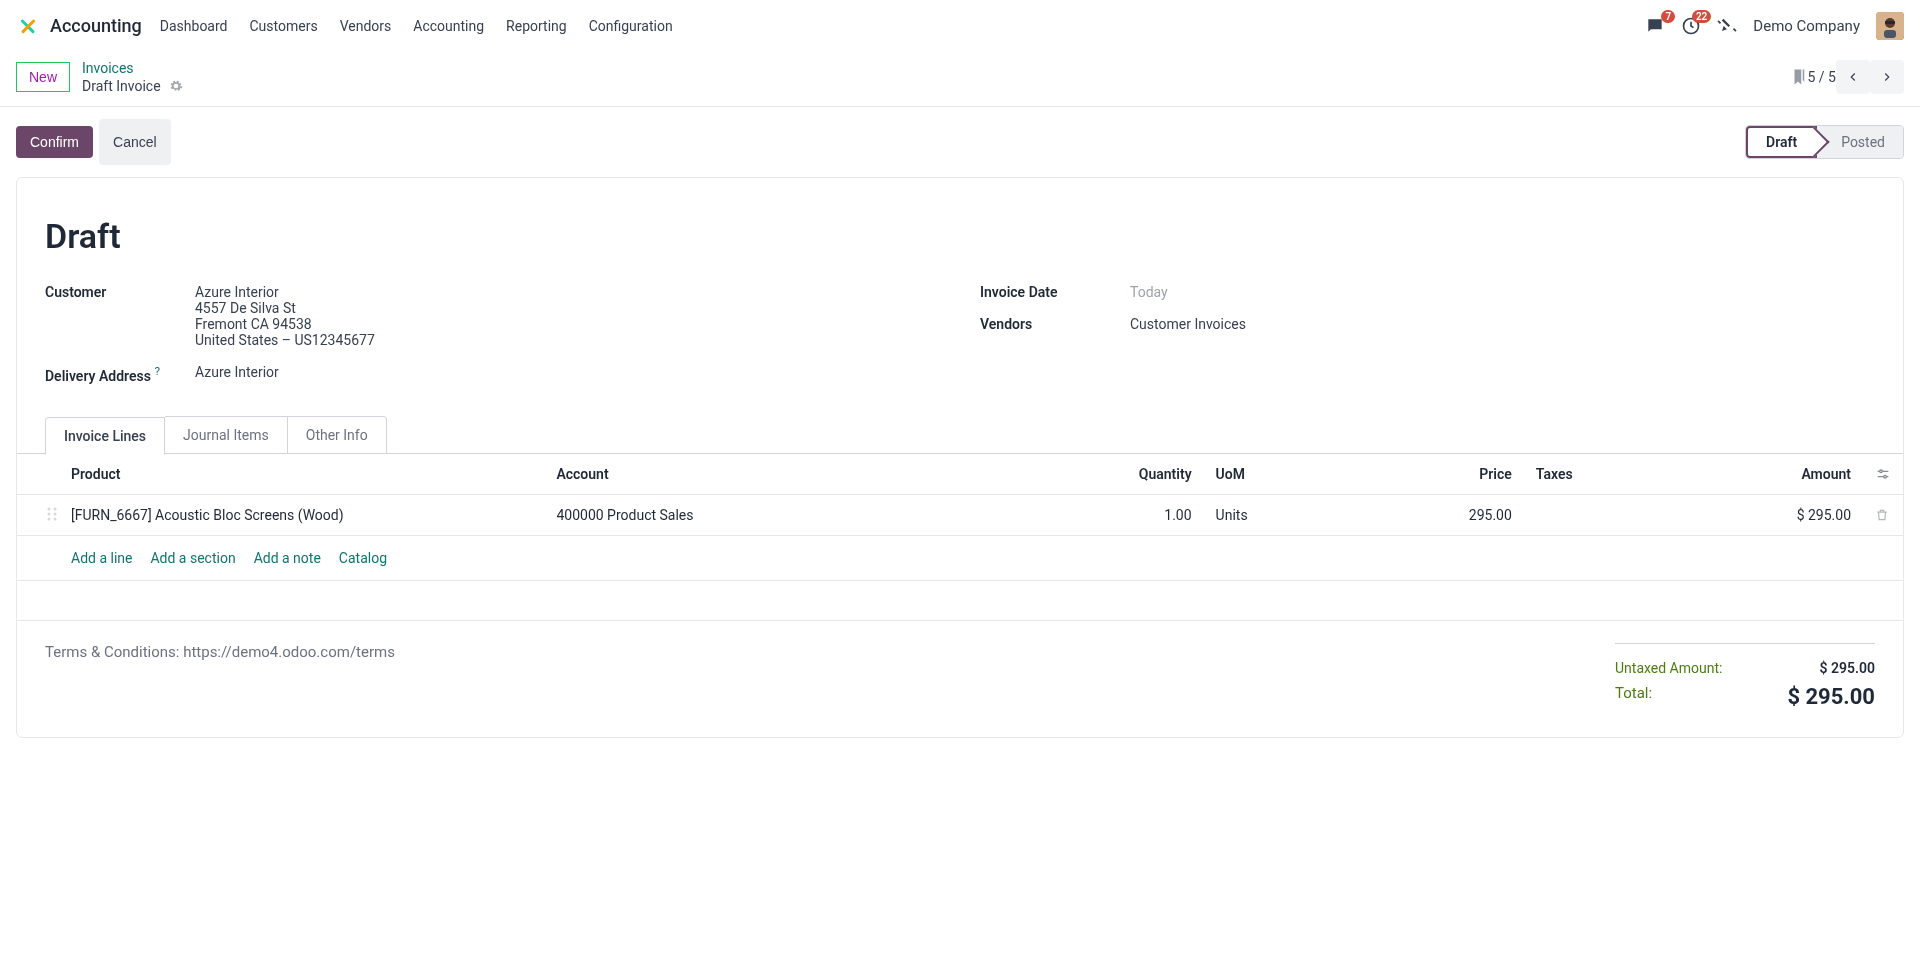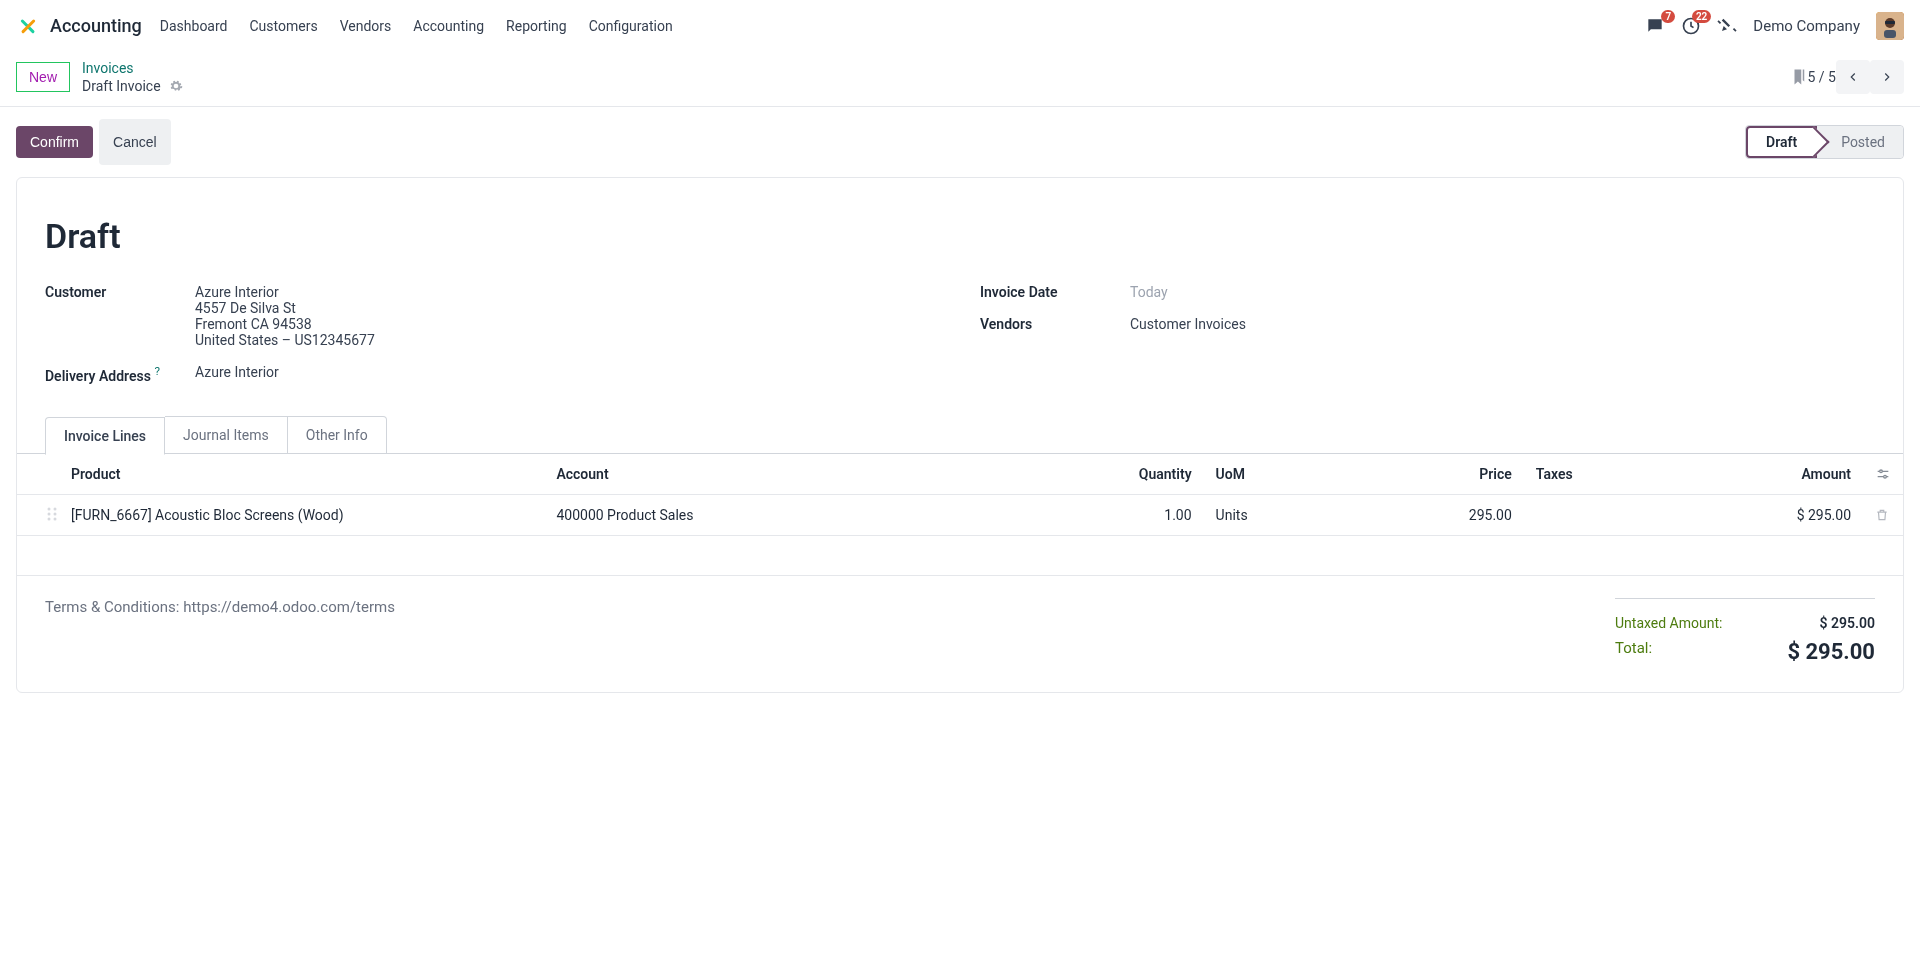--- a/index.html
+++ b/index.html
@@ -272,20 +272,30 @@
           <td></td>
           <td class="num">$ 295.00</td>
           <td class="delete-cell">
             <span class="delete-icon">
               <svg width="14" height="14" viewBox="0 0 24 24" fill="none" stroke="#6b7280" stroke-width="2">
                   <path d="M4 7h16M9 7V4h6v3M6 7l1 13h10l1-13"></path>
                 </svg>
             </span>
           </td>
         </tr>
+        <tr class="add-links-row">
+          <td colspan="8">
+            <div class="add-links">
+              <span class="add-link">Add a line</span>
+              <span class="add-link">Add a section</span>
+              <span class="add-link">Add a note</span>
+              <span class="add-link">Catalog</span>
+            </div>
+          </td>
+        </tr>
         <tr class="spacer-row">
             <td colspan="8"></td>
           </tr>
       </tbody>
     </table>
   </div>
 
   <div class="footer">
     <div class="terms">Terms &amp; Conditions: https://demo4.odoo.com/terms</div>
     <div class="totals">

